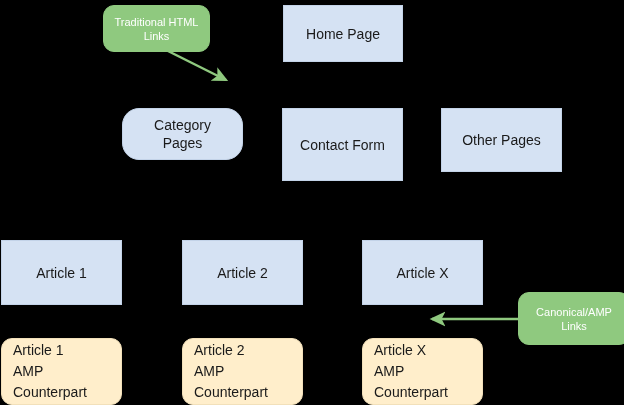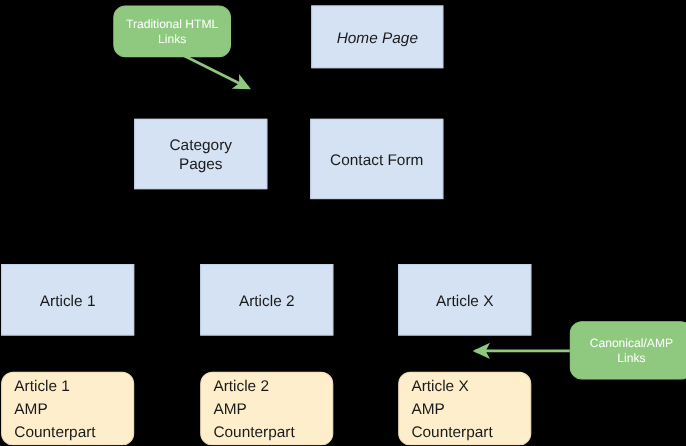--- a/index.html
+++ b/index.html
@@ -65,27 +65,28 @@
   <svg class="arrow-layer" viewBox="0 0 624 405" xmlns="http://www.w3.org/2000/svg">
     <defs>
       <marker id="ah" markerWidth="7" markerHeight="7" refX="5.6" refY="3.5" orient="auto">
         <path d="M0,0.4 L6.6,3.5 L0,6.6 L1.6,3.5 Z" fill="#8fc97f"></path>
       </marker>
     </defs>
     <line x1="166" y1="50" x2="226" y2="80" stroke="#8fc97f" stroke-width="2.4" marker-end="url(#ah)"></line>
     <line x1="518" y1="319" x2="432" y2="319" stroke="#8fc97f" stroke-width="2.4" marker-end="url(#ah)"></line>
   </svg>
 
-  <div class="node blue" style="left:283px; top:5px; width:120px; height:57px;font-style:italic;">Home Page</div>
+  <div class="node blue" style="left:283px; top:5px; width:120px; height:57px;">Home Page</div>
 
-  <div class="node blue" style="left:122px; top:108px; width:121px; height:64px;">Category
+  <div class="node blue" style="left:122px; top:108px; width:121px; height:52px;border-radius:17px;">Category
 Pages</div>
 
   <div class="node blue" style="left:282px; top:108px; width:121px; height:73px;">Contact Form</div>
 
+  <div class="node blue" style="left:441px; top:108px; width:121px; height:64px;">Other Pages</div>
 
   <div class="node blue" style="left:1px; top:240px; width:121px; height:65px;">Article 1</div>
 
   <div class="node blue" style="left:182px; top:240px; width:121px; height:65px;">Article 2</div>
 
   <div class="node blue" style="left:362px; top:240px; width:121px; height:65px;">Article X</div>
 
   <div class="node yellow" style="left:1px; top:338px; width:121px; height:67px;">Article 1
 AMP
 Counterpart</div>

